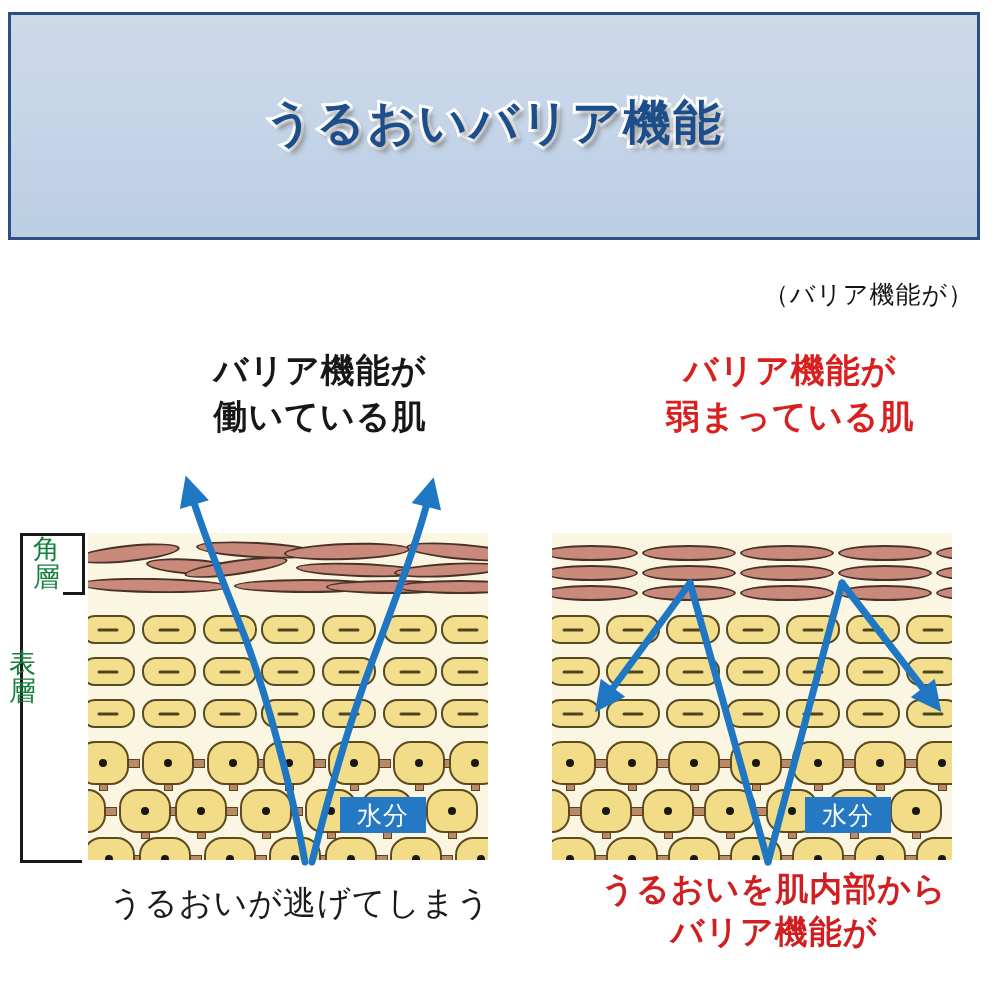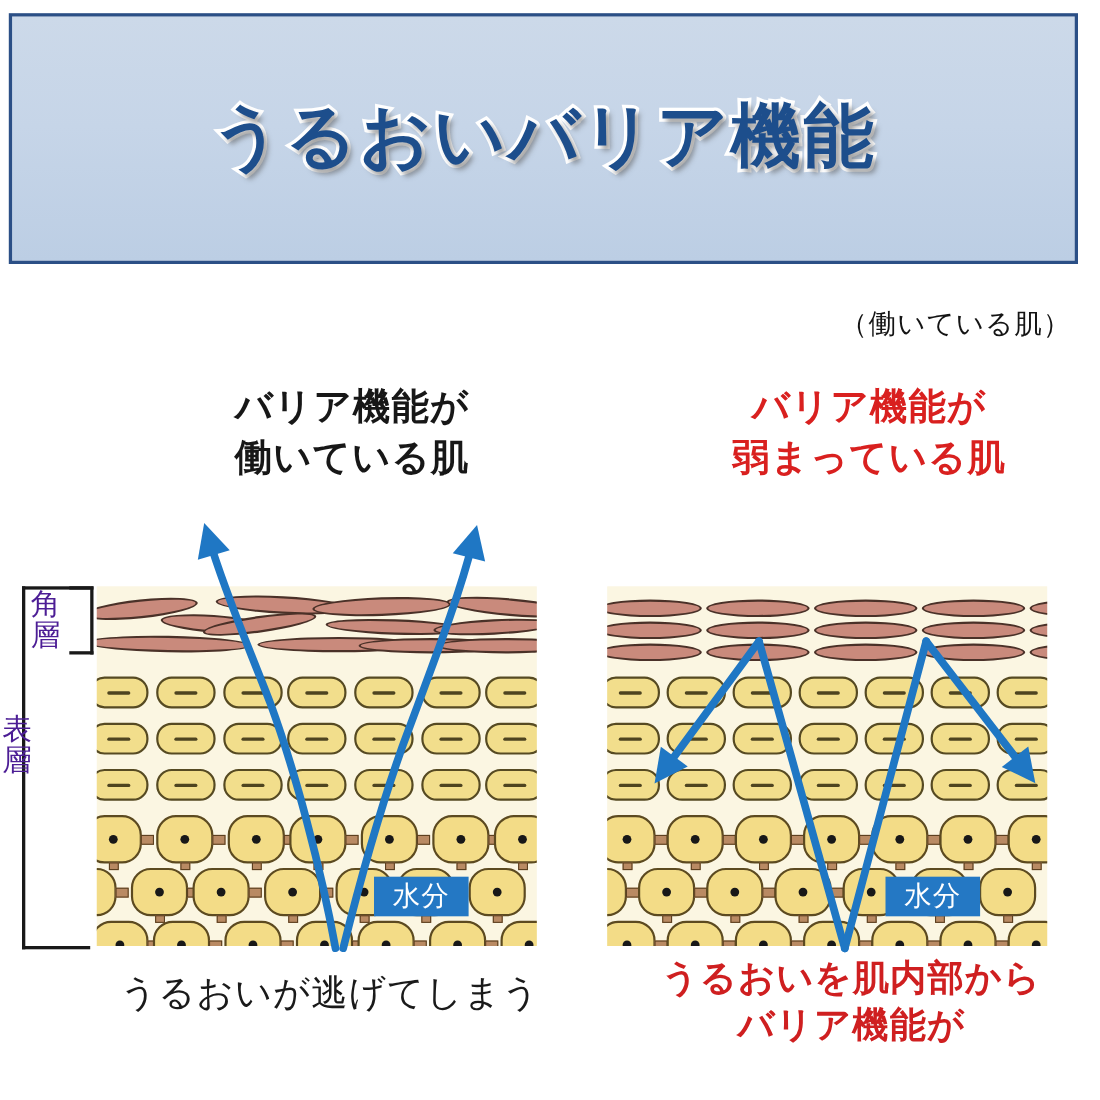--- a/index.html
+++ b/index.html
@@ -29,21 +29,21 @@
     width: 972px;
     height: 228px;
     box-sizing: border-box;
     border: 3px solid #2b4f86;
     background: linear-gradient(180deg, #ccd9e9 0%, #c6d5e8 45%, #bcceE4 100%);
     display: flex;
     align-items: center;
     justify-content: center;
   }
   #title-text {
-    font-size: 64px;
+    font-size: 48px;
     font-weight: bold;
     letter-spacing: 2px;
     color: #1d4e8c;
     -webkit-text-stroke: 6px #ffffff;
     paint-order: stroke fill;
     text-shadow: 4px 5px 5px rgba(90,90,90,0.55);
     white-space: nowrap;
     line-height: 1;
     margin-top: -6px;
   }
@@ -124,23 +124,23 @@
     width: 22px;
     height: 62px;
     border-right: 3px solid #191919;
     border-top: 3px solid #191919;
     border-bottom: 3px solid #191919;
     box-sizing: border-box;
   }
   .layer-label {
     position: absolute;
     font-size: 27px;
-    color: #4c1d95;
+    color: #15803d;
     line-height: 1.02;
-    text-align: left;
+    text-align: right;
     letter-spacing: 0px;
   }
   #label-kakusou {
     left: 28px;
     top: 536px;
     width: 32px;
   }
   #label-hyousou {
     left: 2px;
     top: 650px;
@@ -242,21 +242,21 @@
 </style>
 </head>
 <body>
 
 <div id="page">
 
   <div id="title-banner">
     <div id="title-text">うるおいバリア機能</div>
   </div>
 
-  <div id="image-note">（働いている肌）</div>
+  <div id="image-note">（バリア機能が）</div>
 
   <div class="column-heading" id="heading-left">
     <div>バリア機能が</div>
     <div>働いている肌</div>
   </div>
   <div class="column-heading" id="heading-right">
     <div>バリア機能が</div>
     <div>弱まっている肌</div>
   </div>
 

